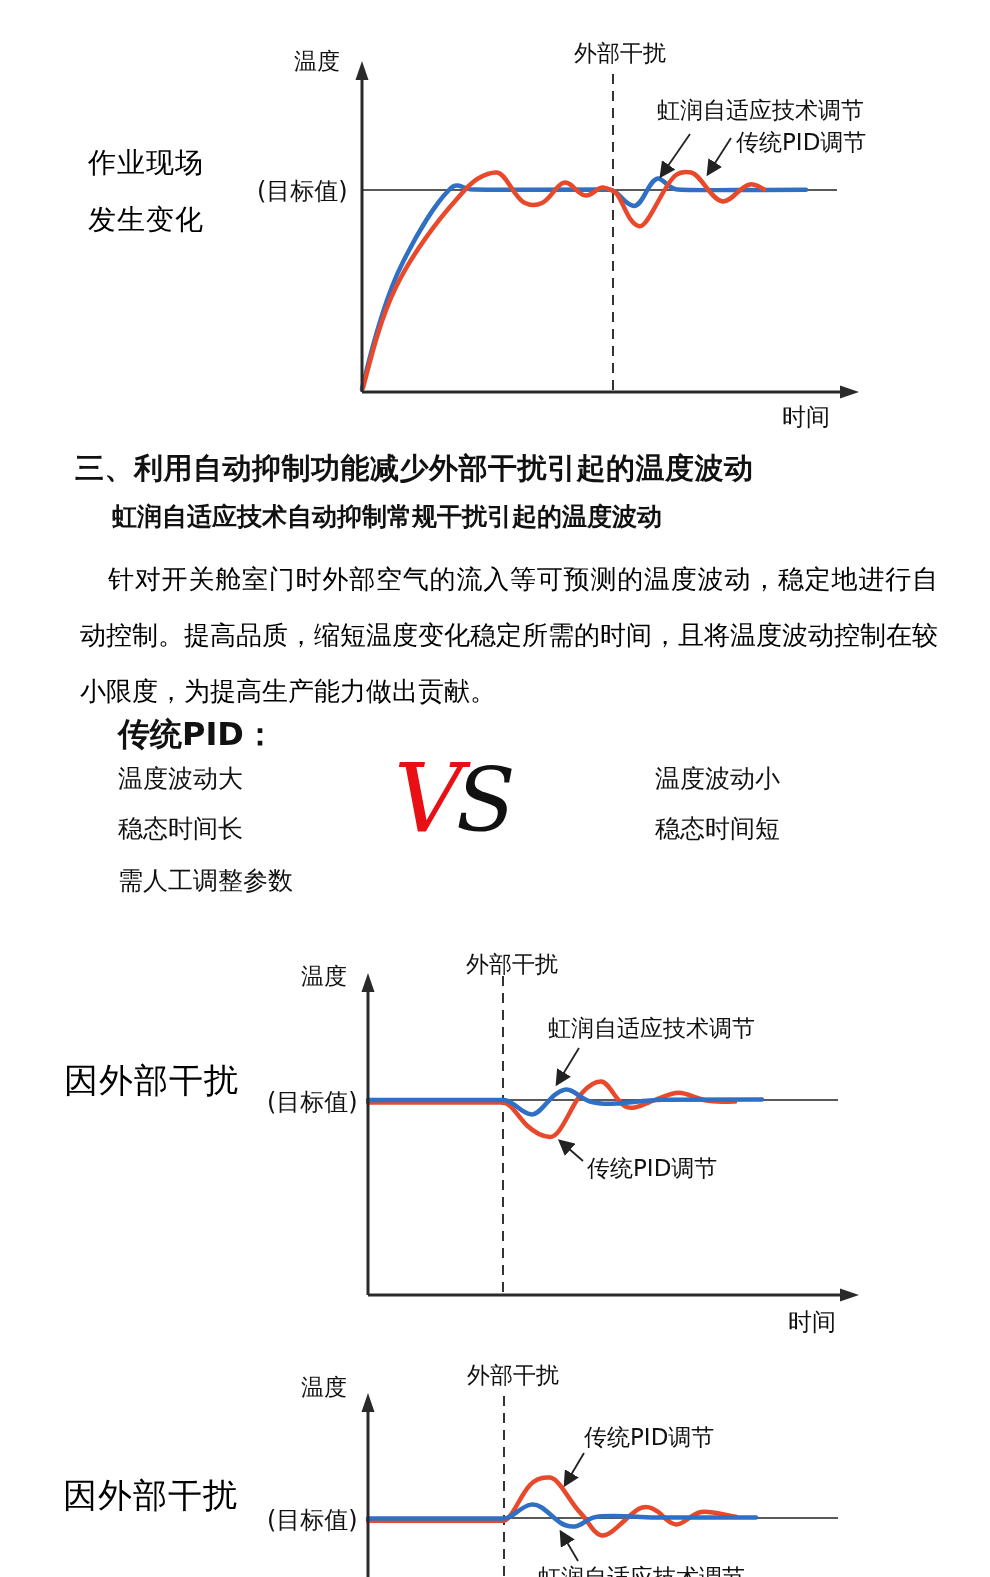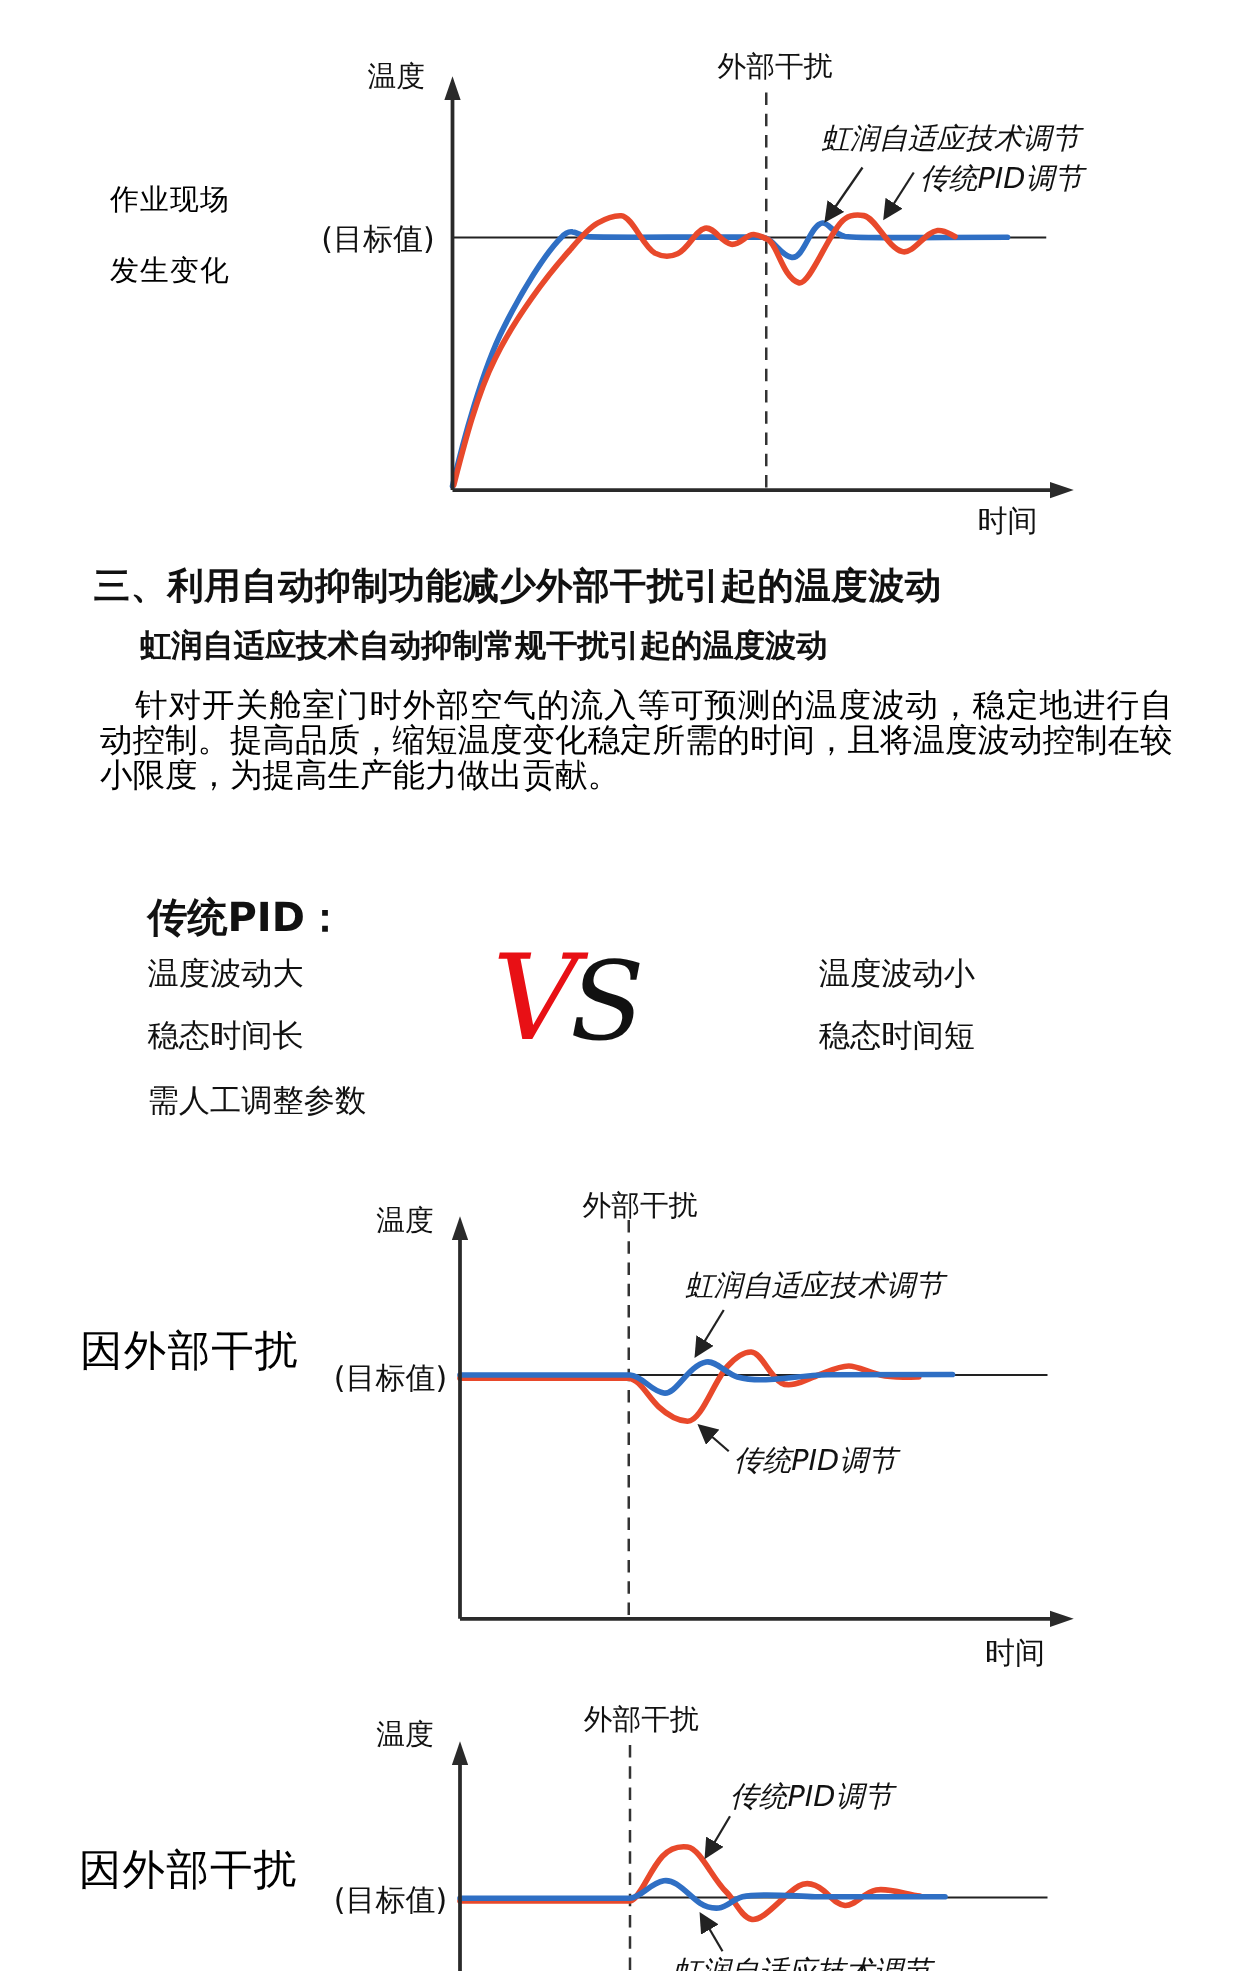--- a/index.html
+++ b/index.html
@@ -3,25 +3,25 @@
 <meta charset="utf-8">
 <style>
   html,body{margin:0;padding:0;background:#fff;}
   .page{position:relative;width:990px;height:1577px;background:#fff;overflow:hidden;
         font-family:"DejaVu Sans","Liberation Sans",sans-serif;color:#000;}
   .layer{position:absolute;left:0;top:0;width:990px;height:1577px;}
   .lbl{position:absolute;white-space:nowrap;color:#111;}
   .axis-lbl{font-size:23px;}
   .target-lbl{font-size:24px;}
   .time-lbl{font-size:24px;text-align:right;}
-  .curve-lbl{font-size:23px;font-style:italic;}
-  .side-lbl{font-size:23px;color:#000;letter-spacing:1px;}
+  .curve-lbl{font-size:23px;}
+  .side-lbl{font-size:28px;color:#000;letter-spacing:1px;}
   .heading{font-size:29px;font-weight:bold;letter-spacing:0.5px;}
   .subheading{font-size:25px;font-weight:bold;}
-  .para{position:absolute;left:80px;top:551px;width:858px;font-size:26px;line-height:28px;
+  .para{position:absolute;left:80px;top:551px;width:858px;font-size:26px;line-height:56px;
         text-indent:28px;text-align:justify;color:#000;}
   .comp-title{font-size:32px;font-weight:bold;}
   .comp-item{font-size:25px;}
   .vs-v{position:absolute;left:394px;top:752px;font-family:"DejaVu Serif","Liberation Serif",serif;
         font-style:italic;font-size:95px;line-height:1;}
   .vs-s{position:absolute;left:456px;top:758px;font-family:"DejaVu Serif","Liberation Serif",serif;
         font-style:italic;font-size:87px;line-height:1;}
   svg{position:absolute;left:0;top:0;}
   .axis{stroke:#2a2a2a;stroke-width:3;fill:none;}
   .tline{stroke:#222;stroke-width:1.6;fill:none;}

